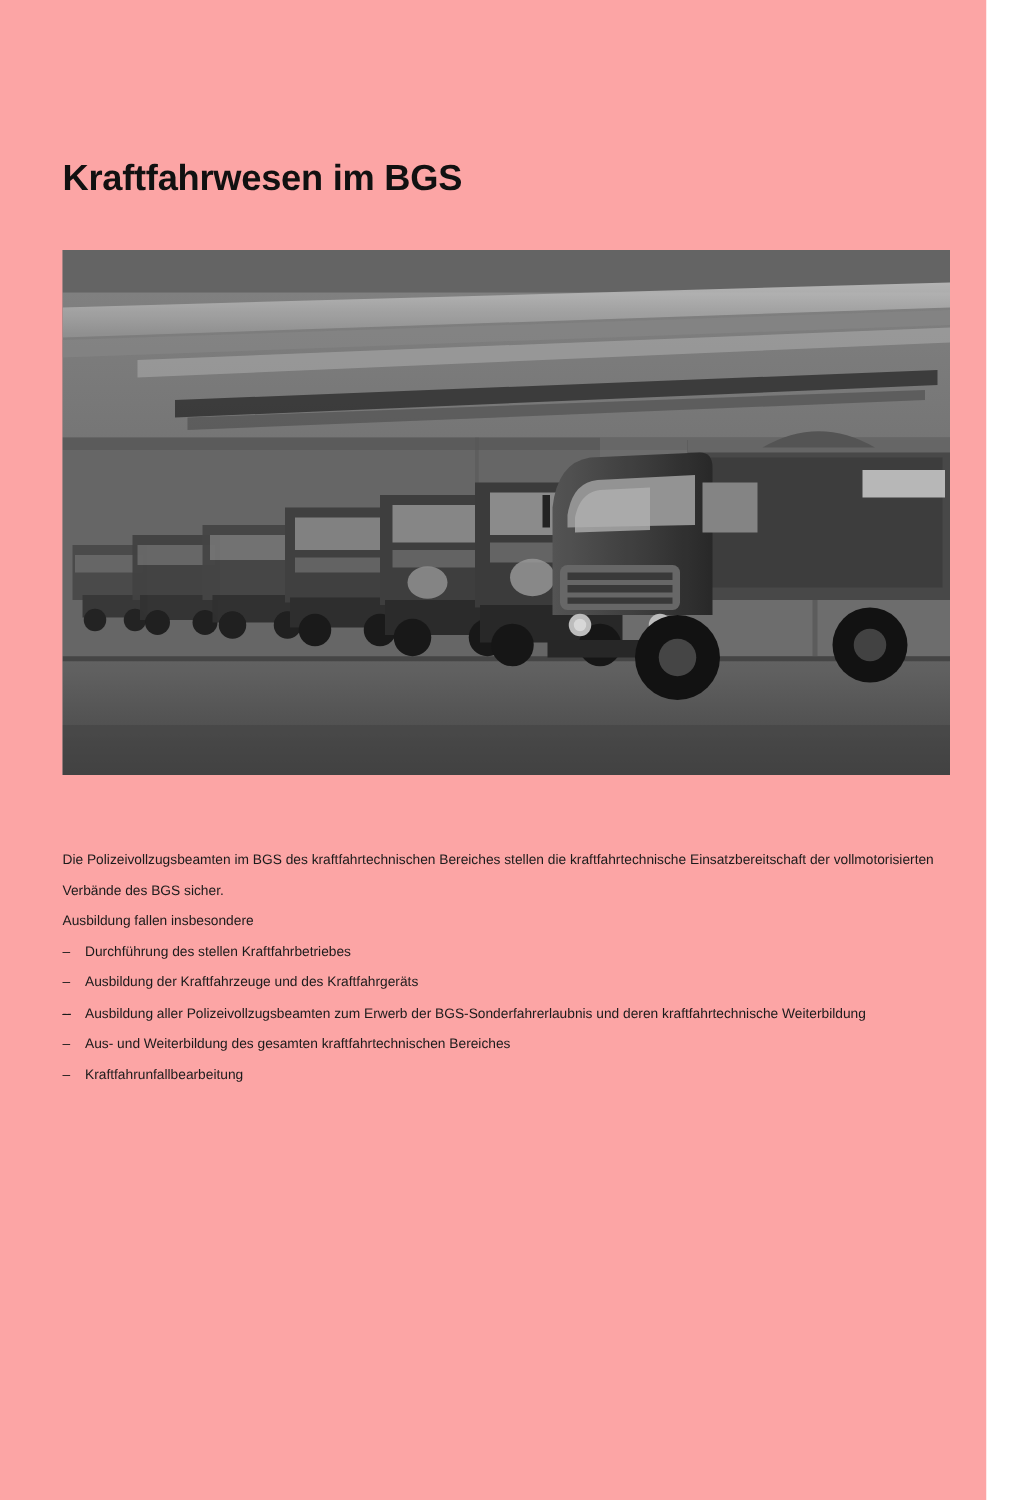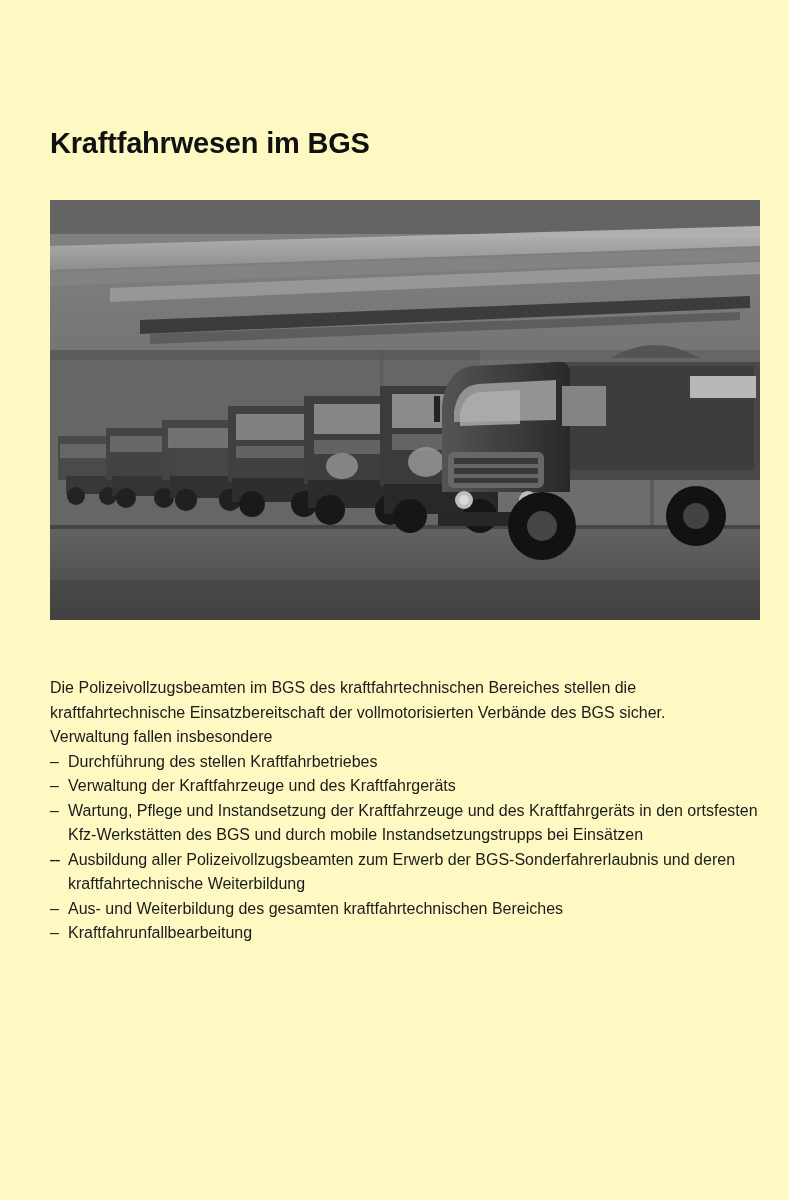--- a/index.html
+++ b/index.html
@@ -12,21 +12,21 @@
     background: #ffffff;
     font-family: "Liberation Sans", sans-serif;
     color: #1a1a1a;
     position: relative;
     overflow: hidden;
   }
   .page {
     position: relative;
     width: 789px;
     height: 1200px;
-    background: #fef9c3;
+    background: #fca5a5;
   }
   .page-title {
     position: absolute;
     left: 50px;
     top: 108px;
     font-size: 29px;
     font-weight: bold;
     letter-spacing: -0.2px;
     color: #111;
     white-space: nowrap;
@@ -43,21 +43,21 @@
   }
   .photo svg {
     display: block;
   }
   
   .body-text {
     position: absolute;
     left: 50px;
     top: 676px;
     width: 712px;
-    font-size: 16px;
+    font-size: 11px;
     line-height: 24.5px;
     color: #1b1b1b;
   }
   .intro p {
     margin: 0;
   }
   .intro .lead {
     margin: 0;
   }
   .sub-line {
@@ -217,35 +217,34 @@
 
       <rect x="0" y="0" width="710" height="420" fill="#000" opacity="0.06"></rect>
       <rect x="0" y="380" width="710" height="40" fill="#3f3f3f" opacity="0.45"></rect>
     </svg>
   </div>
 
   <div class="body-text">
 
     <div class="intro">
       <p class="lead">Die Polizeivollzugsbeamten im BGS des kraftfahrtechnischen Bereiches stellen die kraftfahrtechnische Einsatzbereitschaft der vollmotorisierten Verbände des BGS sicher.</p>
-      <p class="sub-line">Verwaltung fallen insbesondere</p>
+      <p class="sub-line">Ausbildung fallen insbesondere</p>
     </div>
 
     <ul class="bullets">
       <li>
         <span class="dash">–</span>
         <span>Durchführung des stellen Kraftfahrbetriebes</span>
       </li>
       <li>
         <span class="dash">–</span>
-        <span>Verwaltung der Kraftfahrzeuge und des Kraftfahrgeräts</span>
-      </li>
-      <li>
-        <span class="dash">–</span>
-        <span>Wartung, Pflege und Instandsetzung der Kraftfahrzeuge und des Kraftfahrgeräts in den ortsfesten Kfz-Werkstätten des BGS und durch mobile Instandsetzungstrupps bei Einsätzen</span>
+        <span>Ausbildung der Kraftfahrzeuge und des Kraftfahrgeräts</span>
+      </li>
+      <li>
+        <span class="dash">–</span>
       </li>
       <li>
         <span class="dash">–</span>
       </li>
       <li>
         <span class="dash">--</span>
         <span>Ausbildung aller Polizeivollzugsbeamten zum Erwerb der BGS-Sonderfahrerlaubnis und deren kraftfahrtechnische Weiterbildung</span>
       </li>
       <li>
         <span class="dash">–</span>

